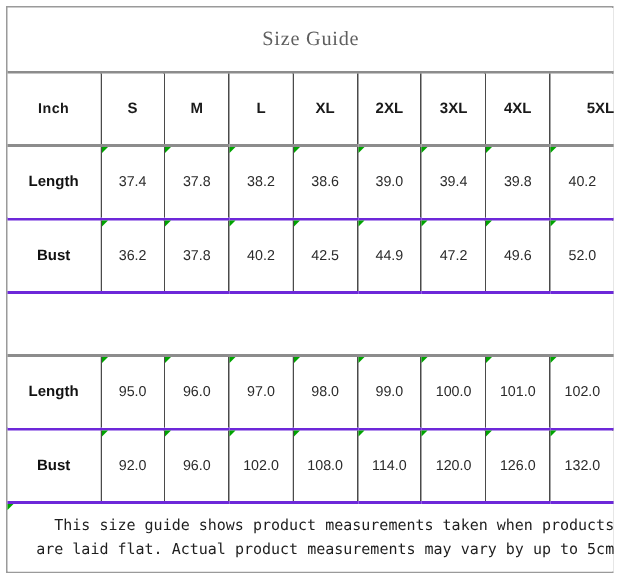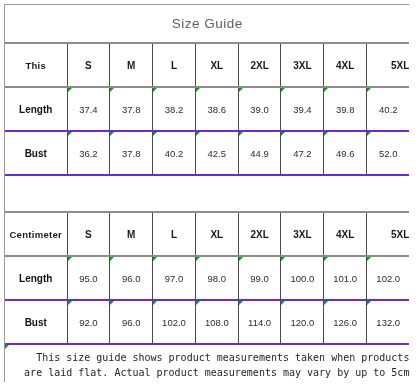--- a/index.html
+++ b/index.html
@@ -42,21 +42,21 @@
   }
 
   
   col.c-label { width: 62px; }
   col.c-data  { width: 42.8px; }
 
   
   .title-cell {
     height: 37px;
     border-bottom: 2px solid #8c8c8c;
-    font-family: Liberation Sans, sans-serif;
+    font-family: Liberation Serif, serif;
     font-size: 13.5px;
     color: #5f5f5f;
     letter-spacing: 0.5px;
     white-space: nowrap;
   }
 
   
   .hdr-cell {
     height: 42px;
     font-size: 10px;
@@ -131,21 +131,21 @@
         <col class="c-data">
         <col class="c-data">
     </colgroup>
     <tbody>
 
       <tr>
         <td class="title-cell" colspan="9">Size Guide</td>
       </tr>
 
       <tr>
-        <td class="hdr-cell unit">This</td>
+        <td class="hdr-cell unit">Inch</td>
         <td class="hdr-cell">S</td>
         <td class="hdr-cell">M</td>
         <td class="hdr-cell">L</td>
         <td class="hdr-cell">XL</td>
         <td class="hdr-cell">2XL</td>
         <td class="hdr-cell">3XL</td>
         <td class="hdr-cell">4XL</td>
         <td class="hdr-cell last">5XL</td>
       </tr>
 
@@ -170,31 +170,20 @@
         <td class="data-cell"><span class="marker"></span>44.9</td>
         <td class="data-cell"><span class="marker"></span>47.2</td>
         <td class="data-cell"><span class="marker"></span>49.6</td>
         <td class="data-cell last"><span class="marker"></span>52.0</td>
       </tr>
 
       <tr>
         <td class="spacer-cell" colspan="9"></td>
       </tr>
 
-      <tr>
-        <td class="hdr-cell unit">Centimeter</td>
-        <td class="hdr-cell">S</td>
-        <td class="hdr-cell">M</td>
-        <td class="hdr-cell">L</td>
-        <td class="hdr-cell">XL</td>
-        <td class="hdr-cell">2XL</td>
-        <td class="hdr-cell">3XL</td>
-        <td class="hdr-cell">4XL</td>
-        <td class="hdr-cell last">5XL</td>
-      </tr>
 
       <tr>
         <td class="data-cell row-label">Length</td>
         <td class="data-cell"><span class="marker"></span>95.0</td>
         <td class="data-cell"><span class="marker"></span>96.0</td>
         <td class="data-cell"><span class="marker"></span>97.0</td>
         <td class="data-cell"><span class="marker"></span>98.0</td>
         <td class="data-cell"><span class="marker"></span>99.0</td>
         <td class="data-cell"><span class="marker"></span>100.0</td>
         <td class="data-cell"><span class="marker"></span>101.0</td>

